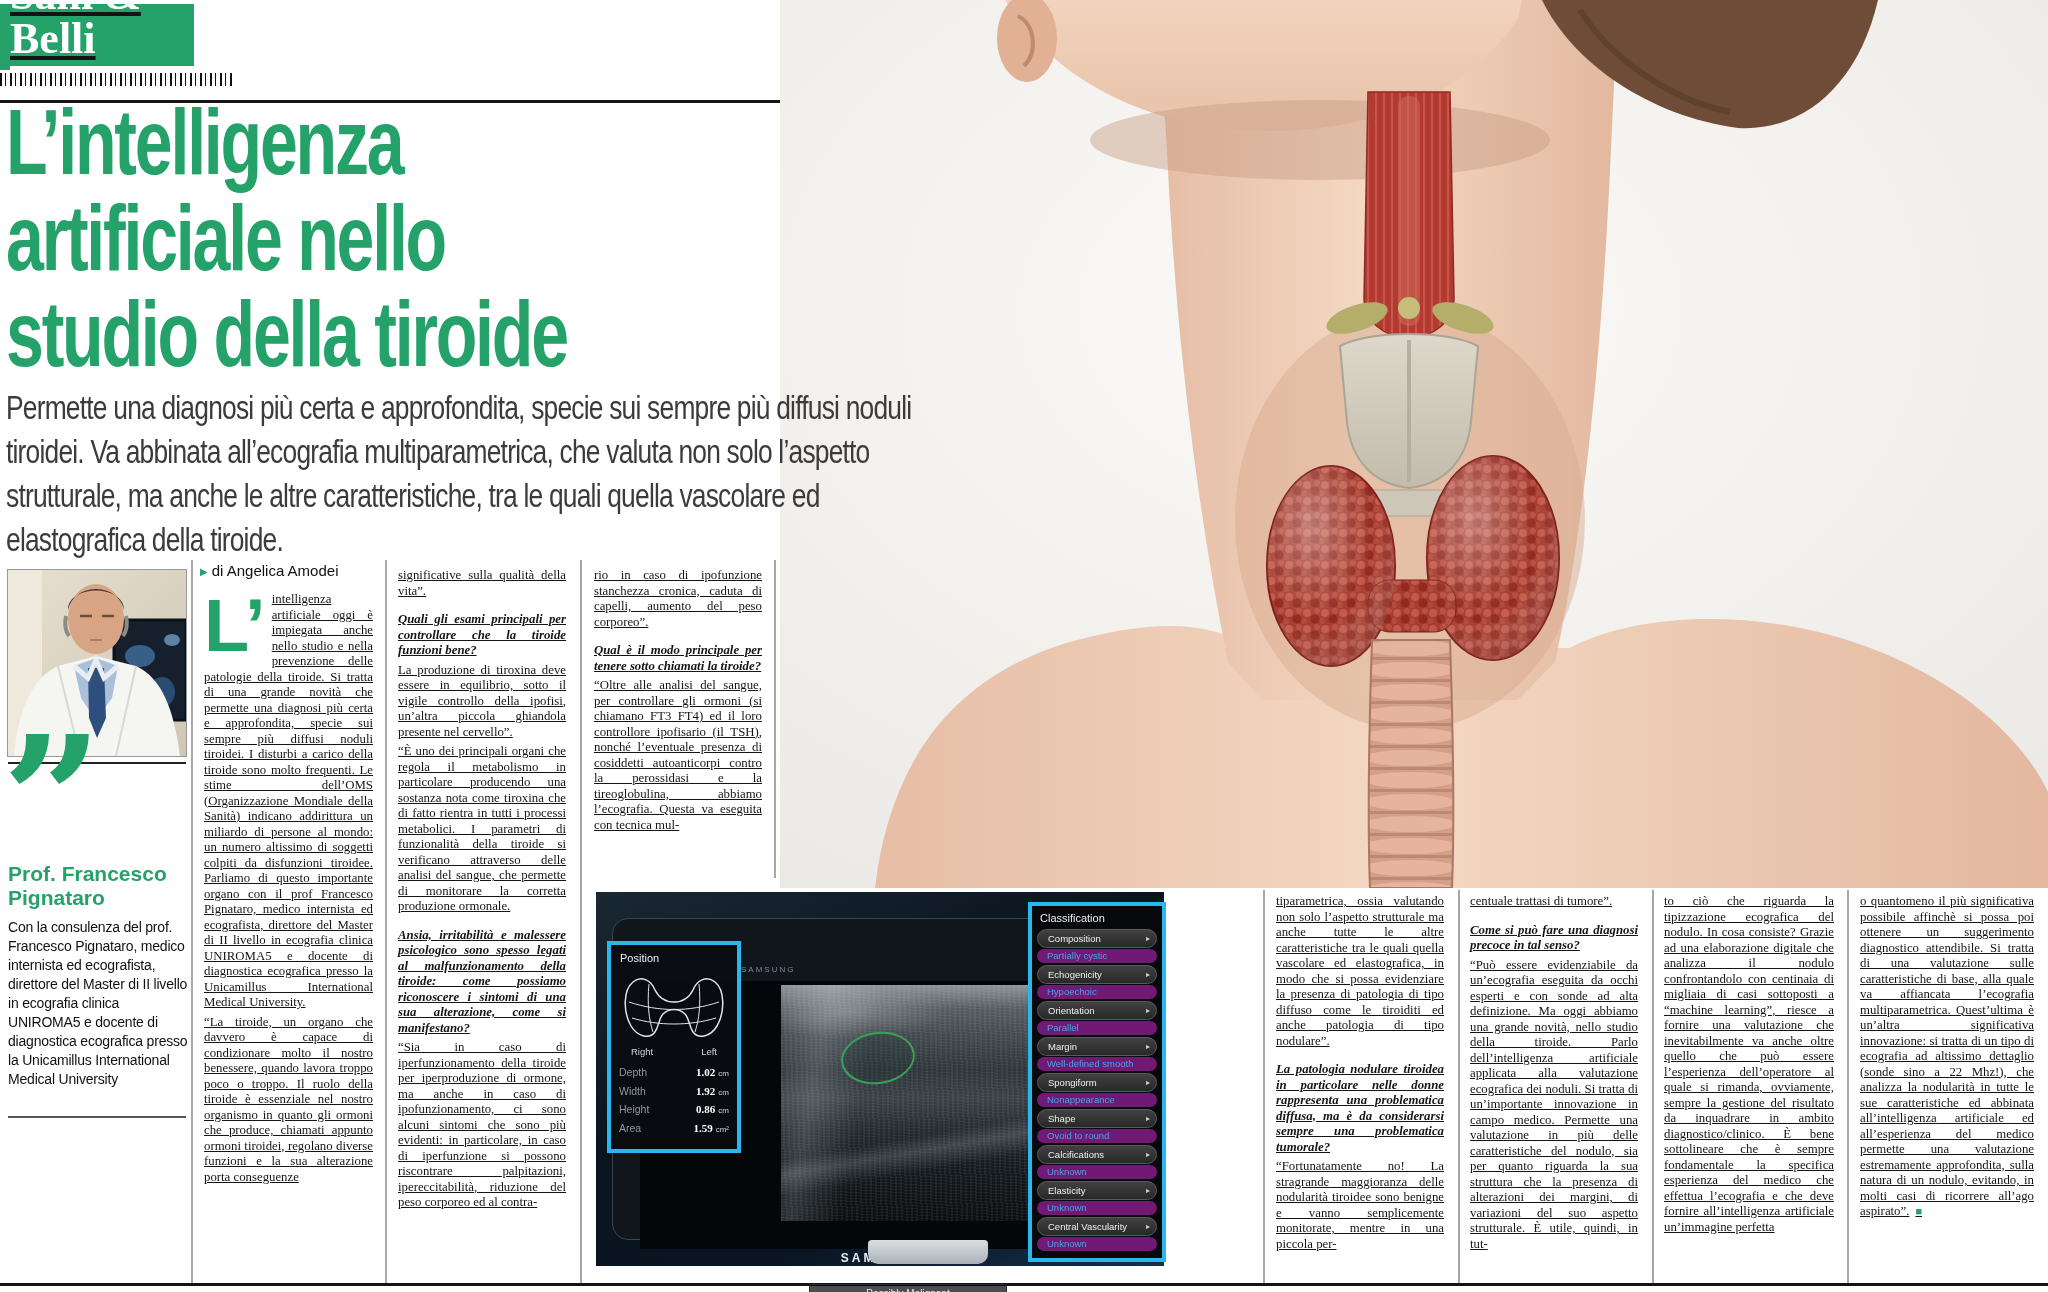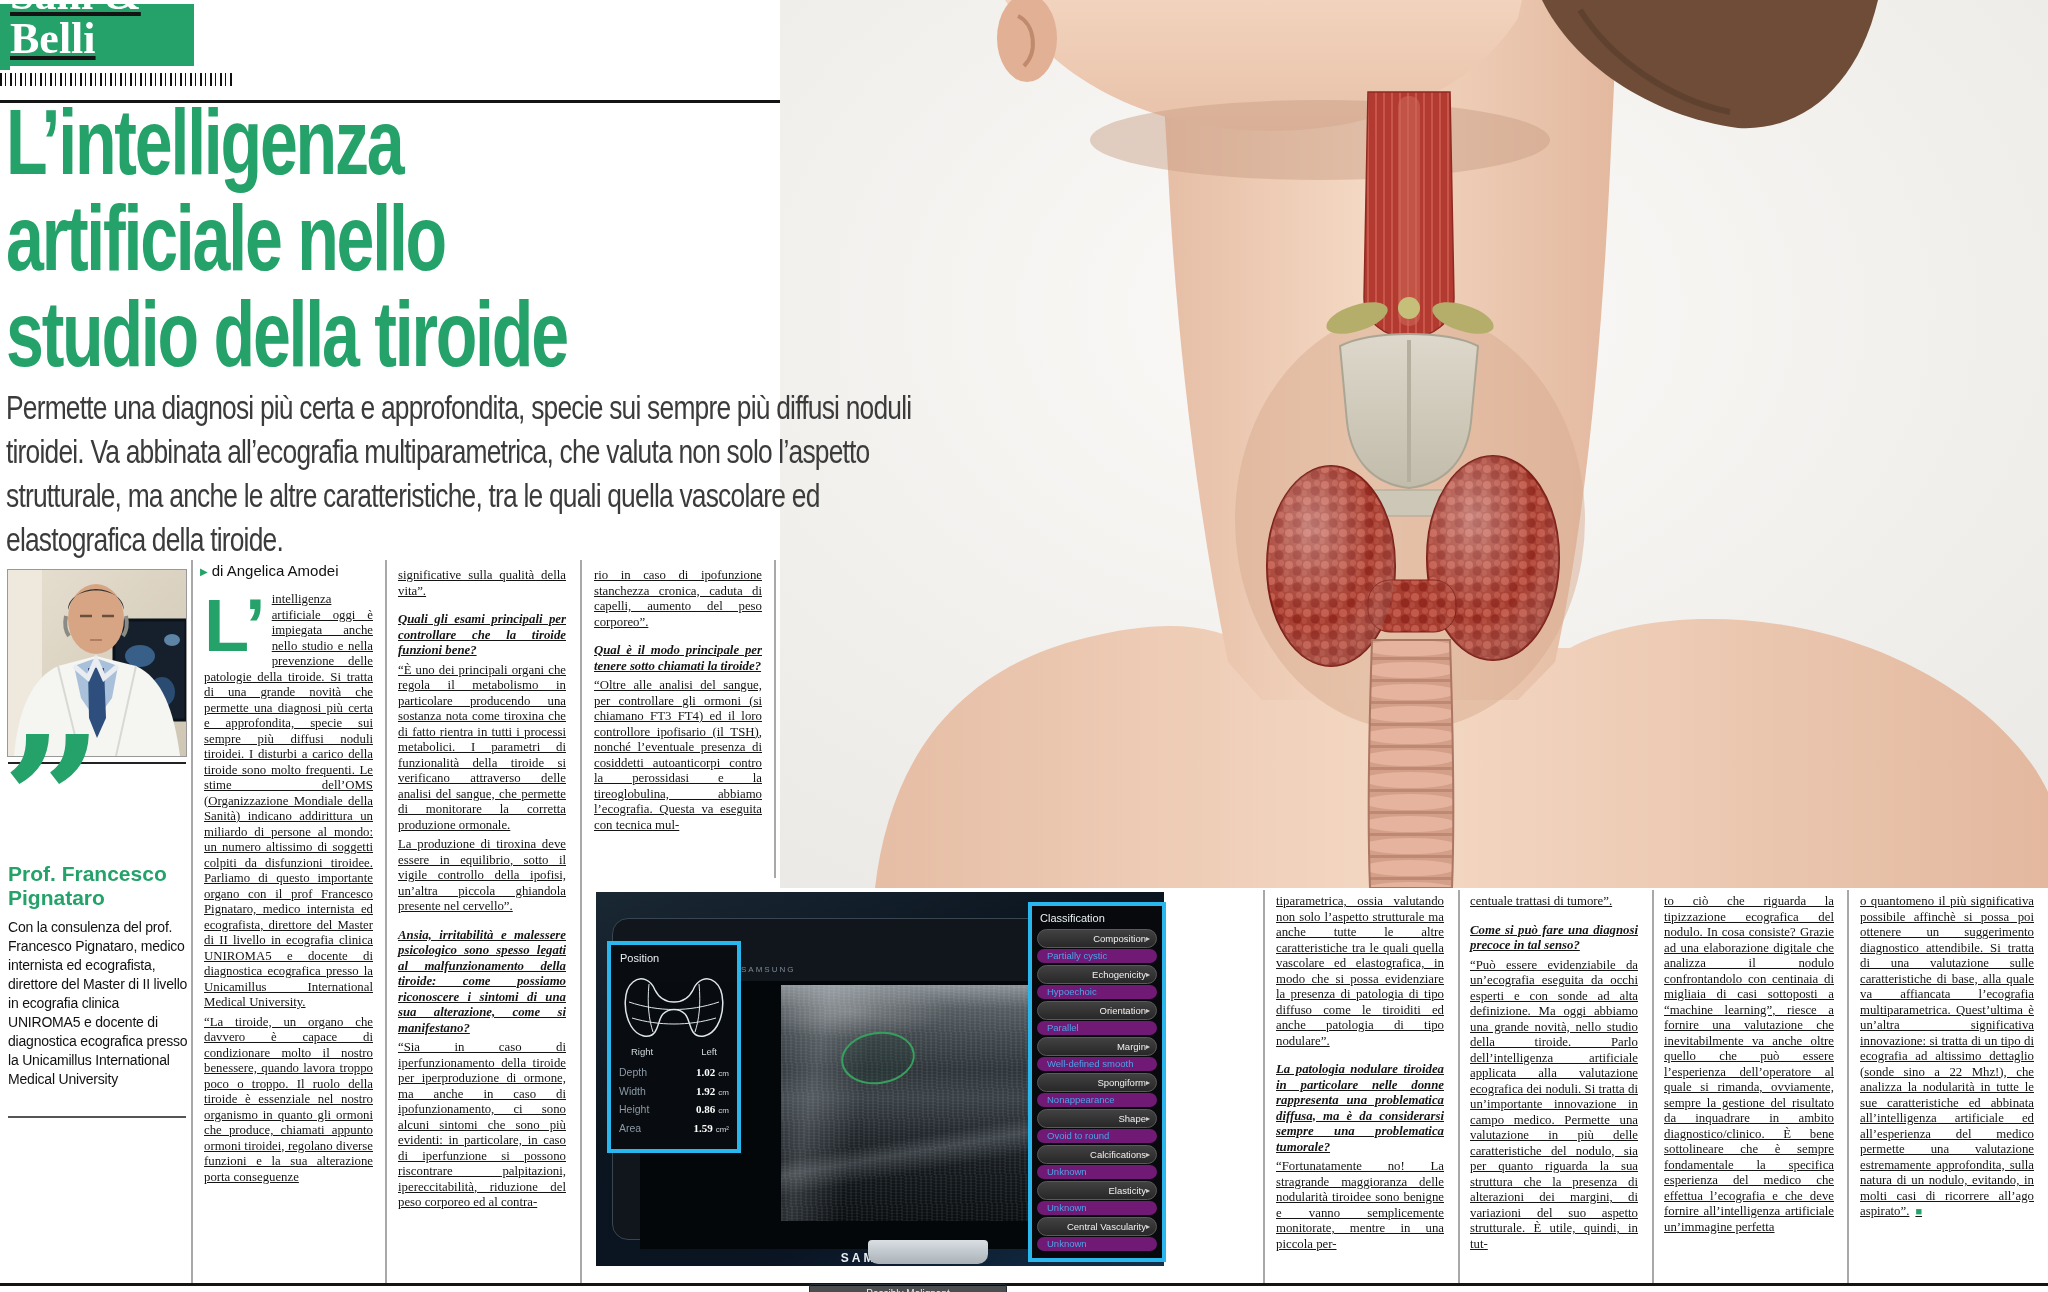--- a/index.html
+++ b/index.html
@@ -83,21 +83,21 @@
   .result{position:absolute;left:196px;top:303px;width:196px;height:17px;border-radius:3px;
           background:rgba(5,8,10,.72);border:1px solid #232d35;
           font-size:10px;line-height:17px;text-align:center;color:#e9eef3;z-index:2;}
 
   .clspanel{position:absolute;left:432px;top:10px;width:130px;height:352px;border:4px solid var(--cyan);
             background:#07090c;box-sizing:content-box;z-index:4;overflow:hidden;}
   .clspanel .ctitle{font-size:11px;color:#e9eef3;padding:6px 0 5px 8px;}
   .cls-item{margin:0 5px 2px 5px;}
   .cls-pill{height:19px;border-radius:10px;background:linear-gradient(180deg,#414141,#282828);
             border:1px solid #5a5a5a;box-sizing:border-box;display:flex;align-items:center;
-            padding:0 6px 0 10px;text-align:right;}
+            padding:0 6px 0 10px;}
   .cls-pill .cname{flex:1;font-size:9.5px;color:#f0f0f0;white-space:nowrap;}
   .cls-pill .arr{font-size:8px;color:#cfcfcf;}
   .cls-val{height:14px;border-radius:8px;background:#701a75;margin-top:1px;
            font-size:9.5px;line-height:14px;color:var(--blue);padding-left:10px;white-space:nowrap;}
 </style>
 </head>
 <body>
 
 <div id="page">
 
@@ -247,22 +247,22 @@
   </div>
 
   <div class="col" style="left:200px;top:588px;width:177px;height:698px">
     <p><span class="dropcap">L’</span><span>intelligenza artificiale oggi è impiegata anche nello studio e nella prevenzione delle patologie della tiroide. Si tratta di una grande novità che permette una diagnosi più certa e approfondita, specie sui sempre più diffusi noduli tiroidei. I disturbi a carico della tiroide sono molto frequenti. Le stime dell’OMS (Organizzazione Mondiale della Sanità) indicano addirittura un miliardo di persone al mondo: un numero altissimo di soggetti colpiti da disfunzioni tiroidee. Parliamo di questo importante organo con il prof Francesco Pignataro, medico internista ed ecografista, direttore del Master di II livello in ecografia clinica UNIROMA5 e docente di diagnostica ecografica presso la Unicamillus International Medical University.</span></p>
     <p>“La tiroide, un organo che davvero è capace di condizionare molto il nostro benessere, quando lavora troppo poco o troppo. Il ruolo della tiroide è essenziale nel nostro organismo in quanto gli ormoni che produce, chiamati appunto ormoni tiroidei, regolano diverse funzioni e la sua alterazione porta conseguenze</p>
   </div>
 
   <div class="col" style="left:394px;top:564px;width:176px;height:722px">
     <p>significative sulla qualità della vita”.</p>
     <p class="q">Quali gli esami principali per controllare che la tiroide funzioni bene?</p>
+    <p>La produzione di tiroxina deve essere in equilibrio, sotto il vigile controllo della ipofisi, un’altra piccola ghiandola presente nel cervello”.</p>
     <p>“È uno dei principali organi che regola il metabolismo in particolare producendo una sostanza nota come tiroxina che di fatto rientra in tutti i processi metabolici. I parametri di funzionalità della tiroide si verificano attraverso delle analisi del sangue, che permette di monitorare la corretta produzione ormonale.</p>
-    <p>La produzione di tiroxina deve essere in equilibrio, sotto il vigile controllo della ipofisi, un’altra piccola ghiandola presente nel cervello”.</p>
     <p class="q">Ansia, irritabilità e malessere psicologico sono spesso legati al malfunzionamento della tiroide: come possiamo riconoscere i sintomi di una sua alterazione, come si manifestano?</p>
     <p>“Sia in caso di iperfunzionamento della tiroide per iperproduzione di ormone, ma anche in caso di ipofunzionamento, ci sono alcuni sintomi che sono più evidenti: in particolare, in caso di iperfunzione si possono riscontrare palpitazioni, ipereccitabilità, riduzione del peso corporeo ed al contra-</p>
   </div>
 
   <div class="col" style="left:590px;top:564px;width:176px;height:316px">
     <p>rio in caso di ipofunzione stanchezza cronica, caduta di capelli, aumento del peso corporeo”.</p>
     <p class="q">Qual è il modo principale per tenere sotto chiamati la tiroide?</p>
     <p>“Oltre alle analisi del sangue, per controllare gli ormoni (si chiamano FT3 FT4) ed il loro controllore ipofisario (il TSH), nonché l’eventuale presenza di cosiddetti autoanticorpi contro la perossidasi e la tireoglobulina, abbiamo l’ecografia. Questa va eseguita con tecnica mul-</p>
   </div>
 

